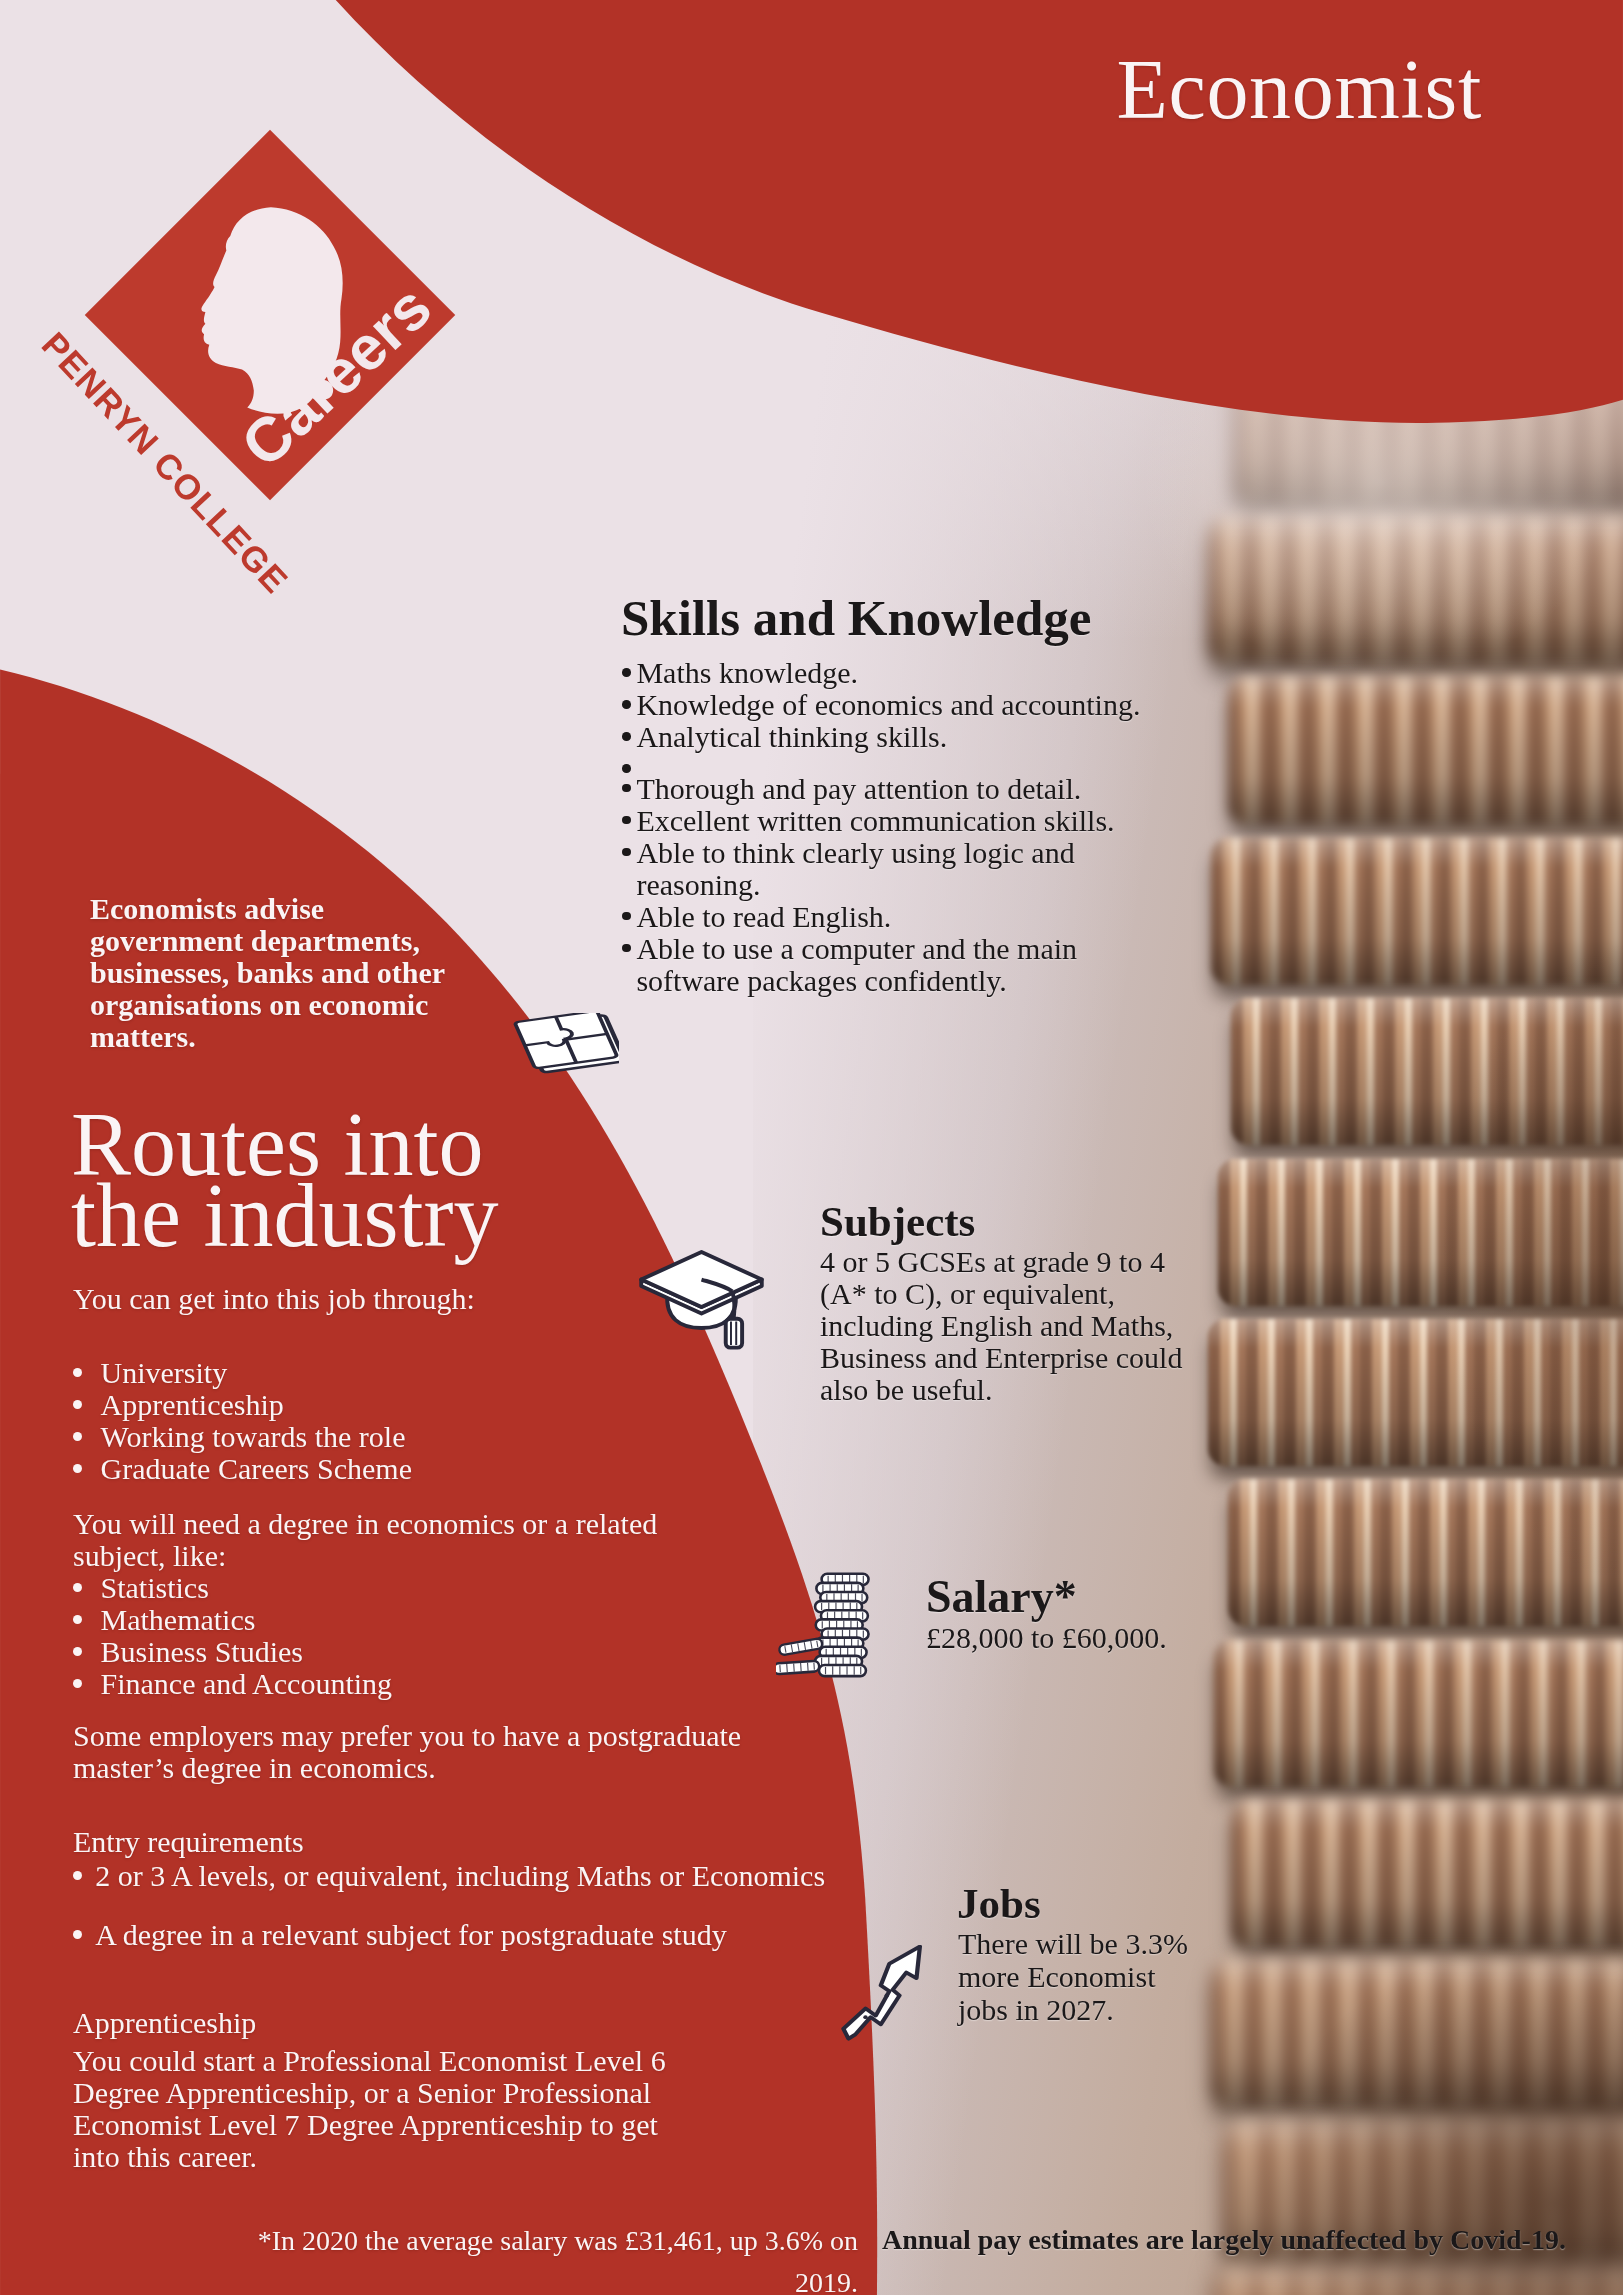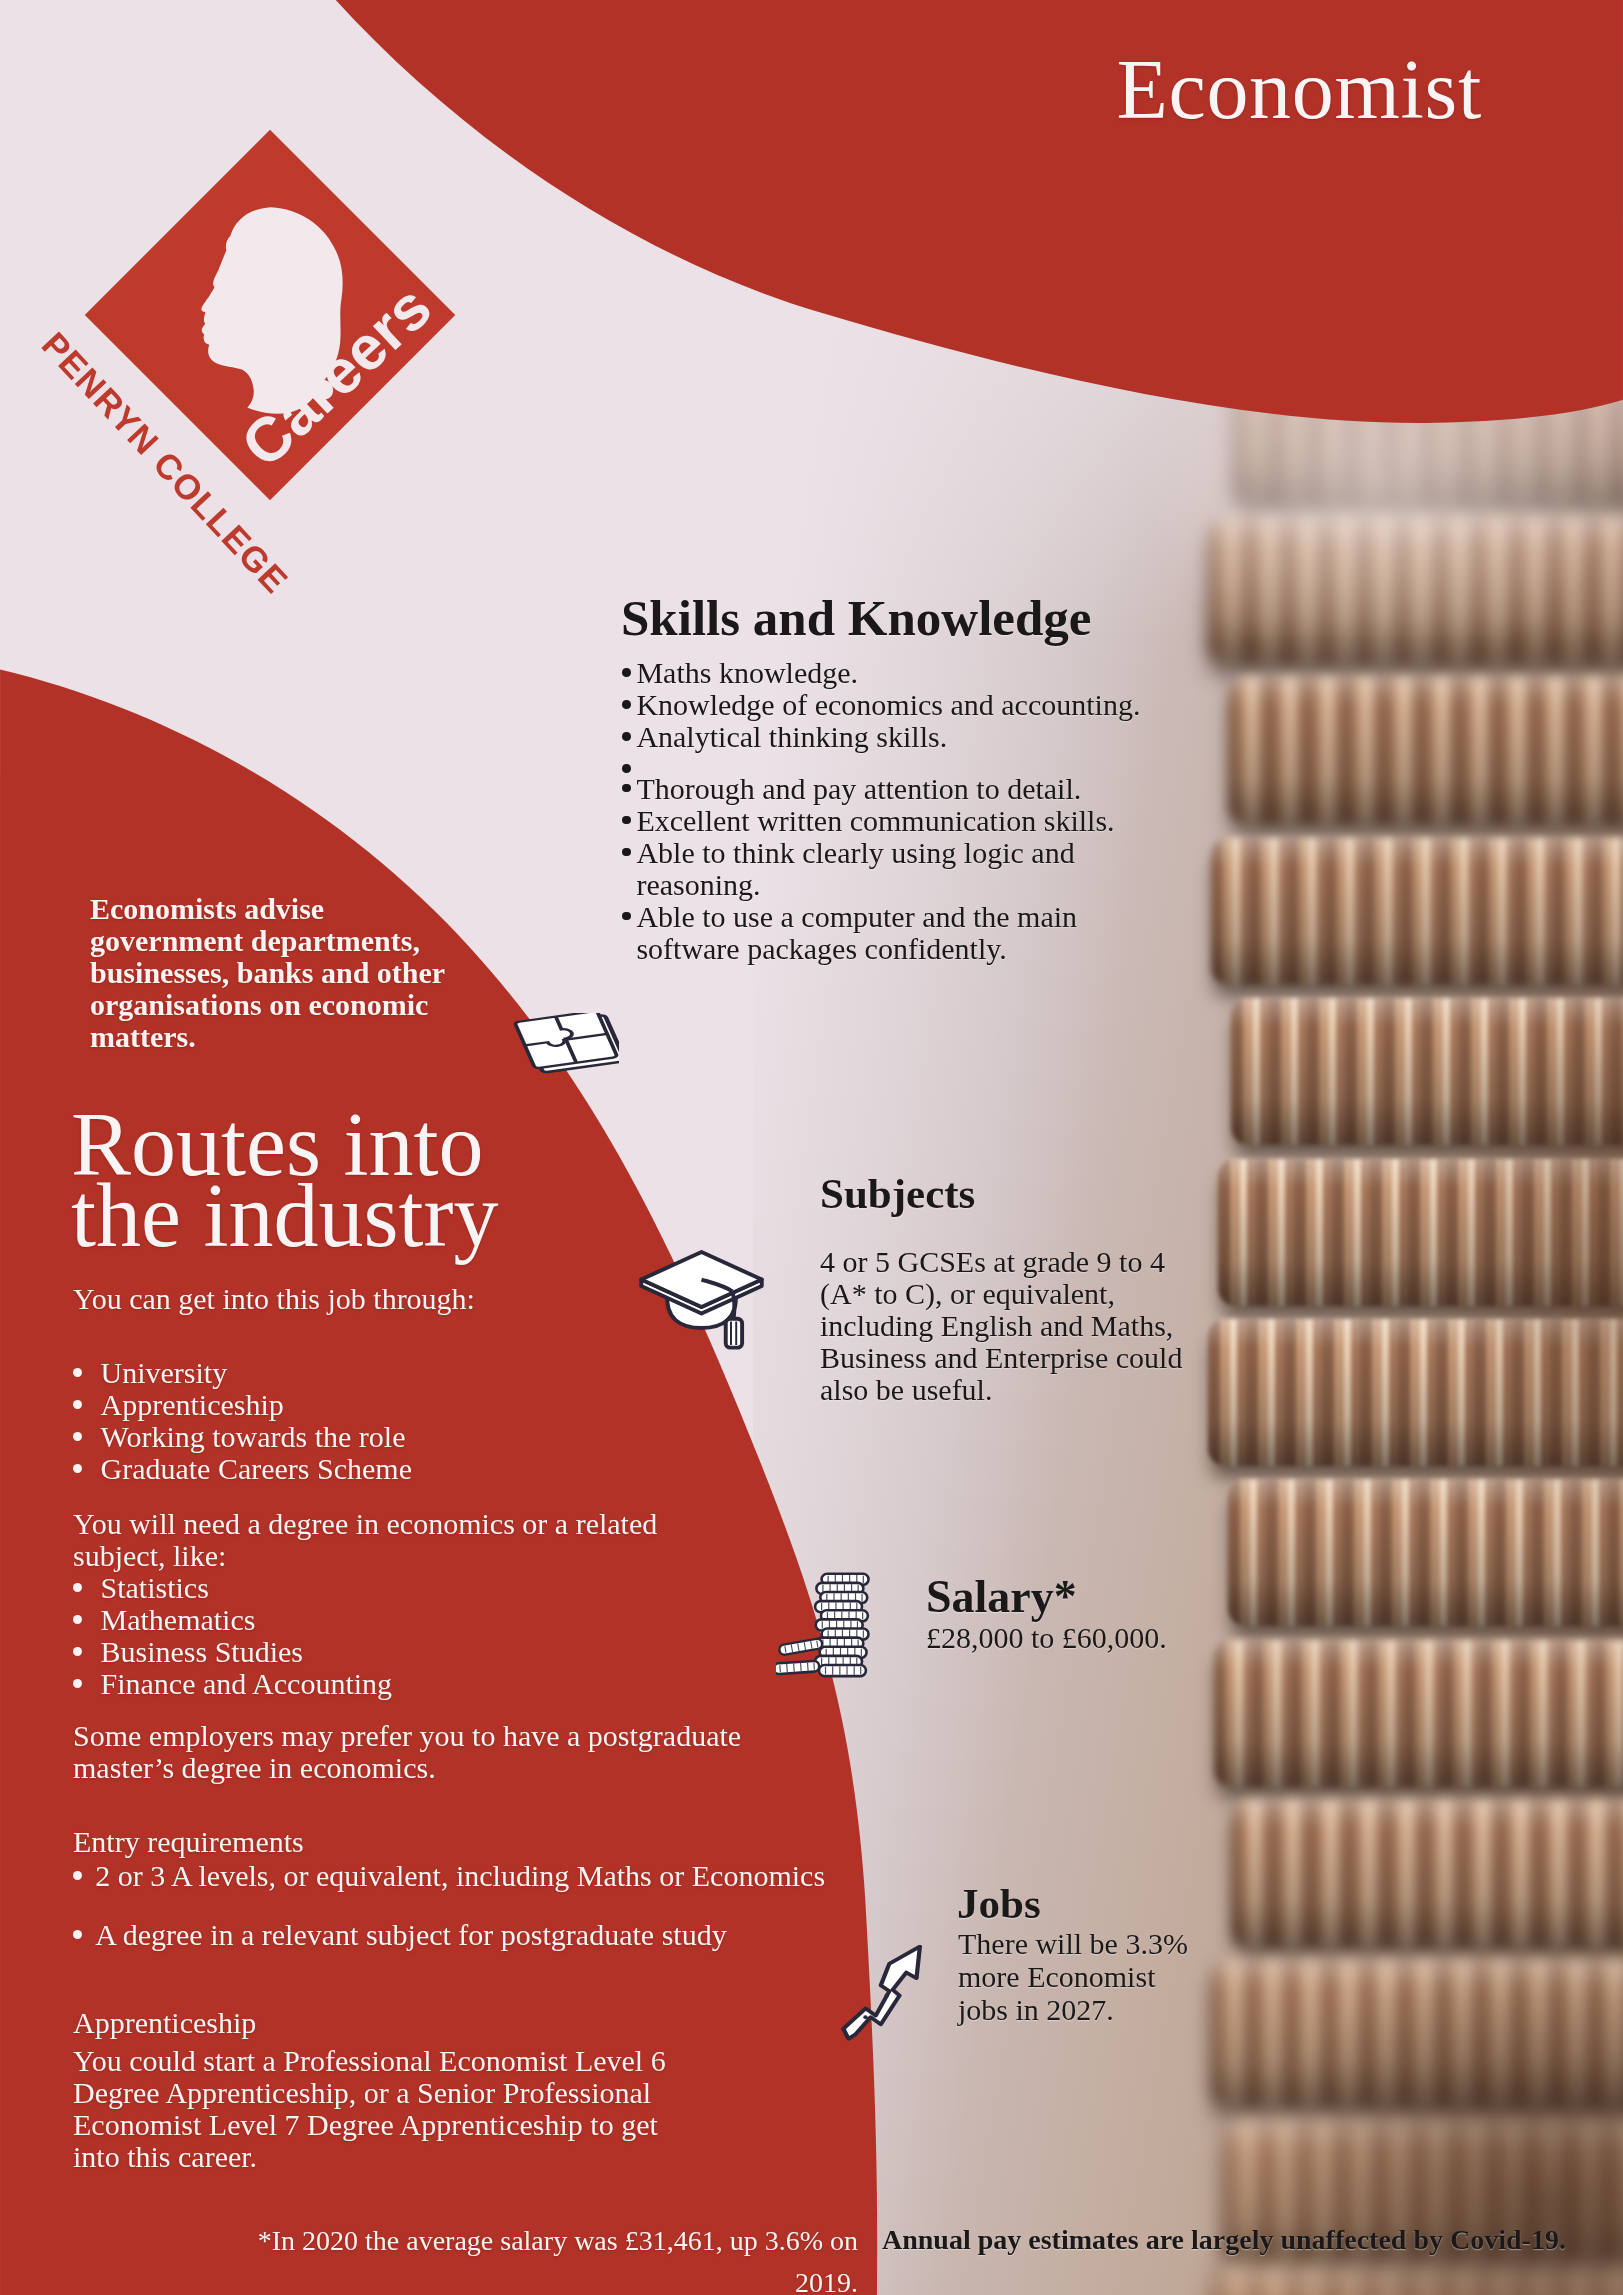--- a/index.html
+++ b/index.html
@@ -230,36 +230,40 @@
       <div class="row">
         <span class="dot"></span>
         <span>Excellent written communication skills.</span>
       </div>
       <div class="row">
         <span class="dot"></span>
         <span>Able to think clearly using logic and reasoning.</span>
       </div>
       <div class="row">
         <span class="dot"></span>
+        <span>Able to read English.</span>
+      </div>
+      <div class="row">
+        <span class="dot"></span>
         <span>Able to use a computer and the main software packages confidently.</span>
       </div>
     </div>
 
   <svg class="icon" style="left:636px;top:1244px;" width="131" height="111" viewBox="0 0 200 165">
     <g fill="#ffffff" stroke="#28283a" stroke-width="6" stroke-linejoin="round">
       <path d="M48,72 C44,112 68,126 100,126 C132,126 156,112 152,72 L100,96 Z"></path>
       <path d="M8,52 L8,62 L100,104 L192,62 L192,52 L100,94 Z"></path>
       <polygon points="100,10 192,52 100,94 8,52"></polygon>
       <path d="M100,52 C120,58 136,62 147,70" fill="none"></path>
       <path d="M147,70 C151,82 151,96 149,114" fill="none"></path>
       <rect x="137" y="112" width="25" height="44" rx="7"></rect>
       <path d="M145,116 v36 M153,116 v36" stroke-width="3" fill="none"></path>
     </g>
   </svg>
-  <div class="tx btxt h-sub" style="left:820px;top:1170px;">Subjects</div>
+  <div class="tx btxt h-sub" style="left:820px;top:1198px;">Subjects</div>
   <div class="tx btxt body" style="left:820px;top:1246px;">
 
   <div>4 or 5 GCSEs at grade 9 to 4</div>
       <div>(A* to C), or equivalent,</div>
       <div>including English and Maths,</div>
       <div>Business and Enterprise could</div>
       <div>also be useful.</div>
     </div>
 
   <svg class="icon" style="left:776px;top:1572px;" width="101" height="115" viewBox="0 0 155 175">

